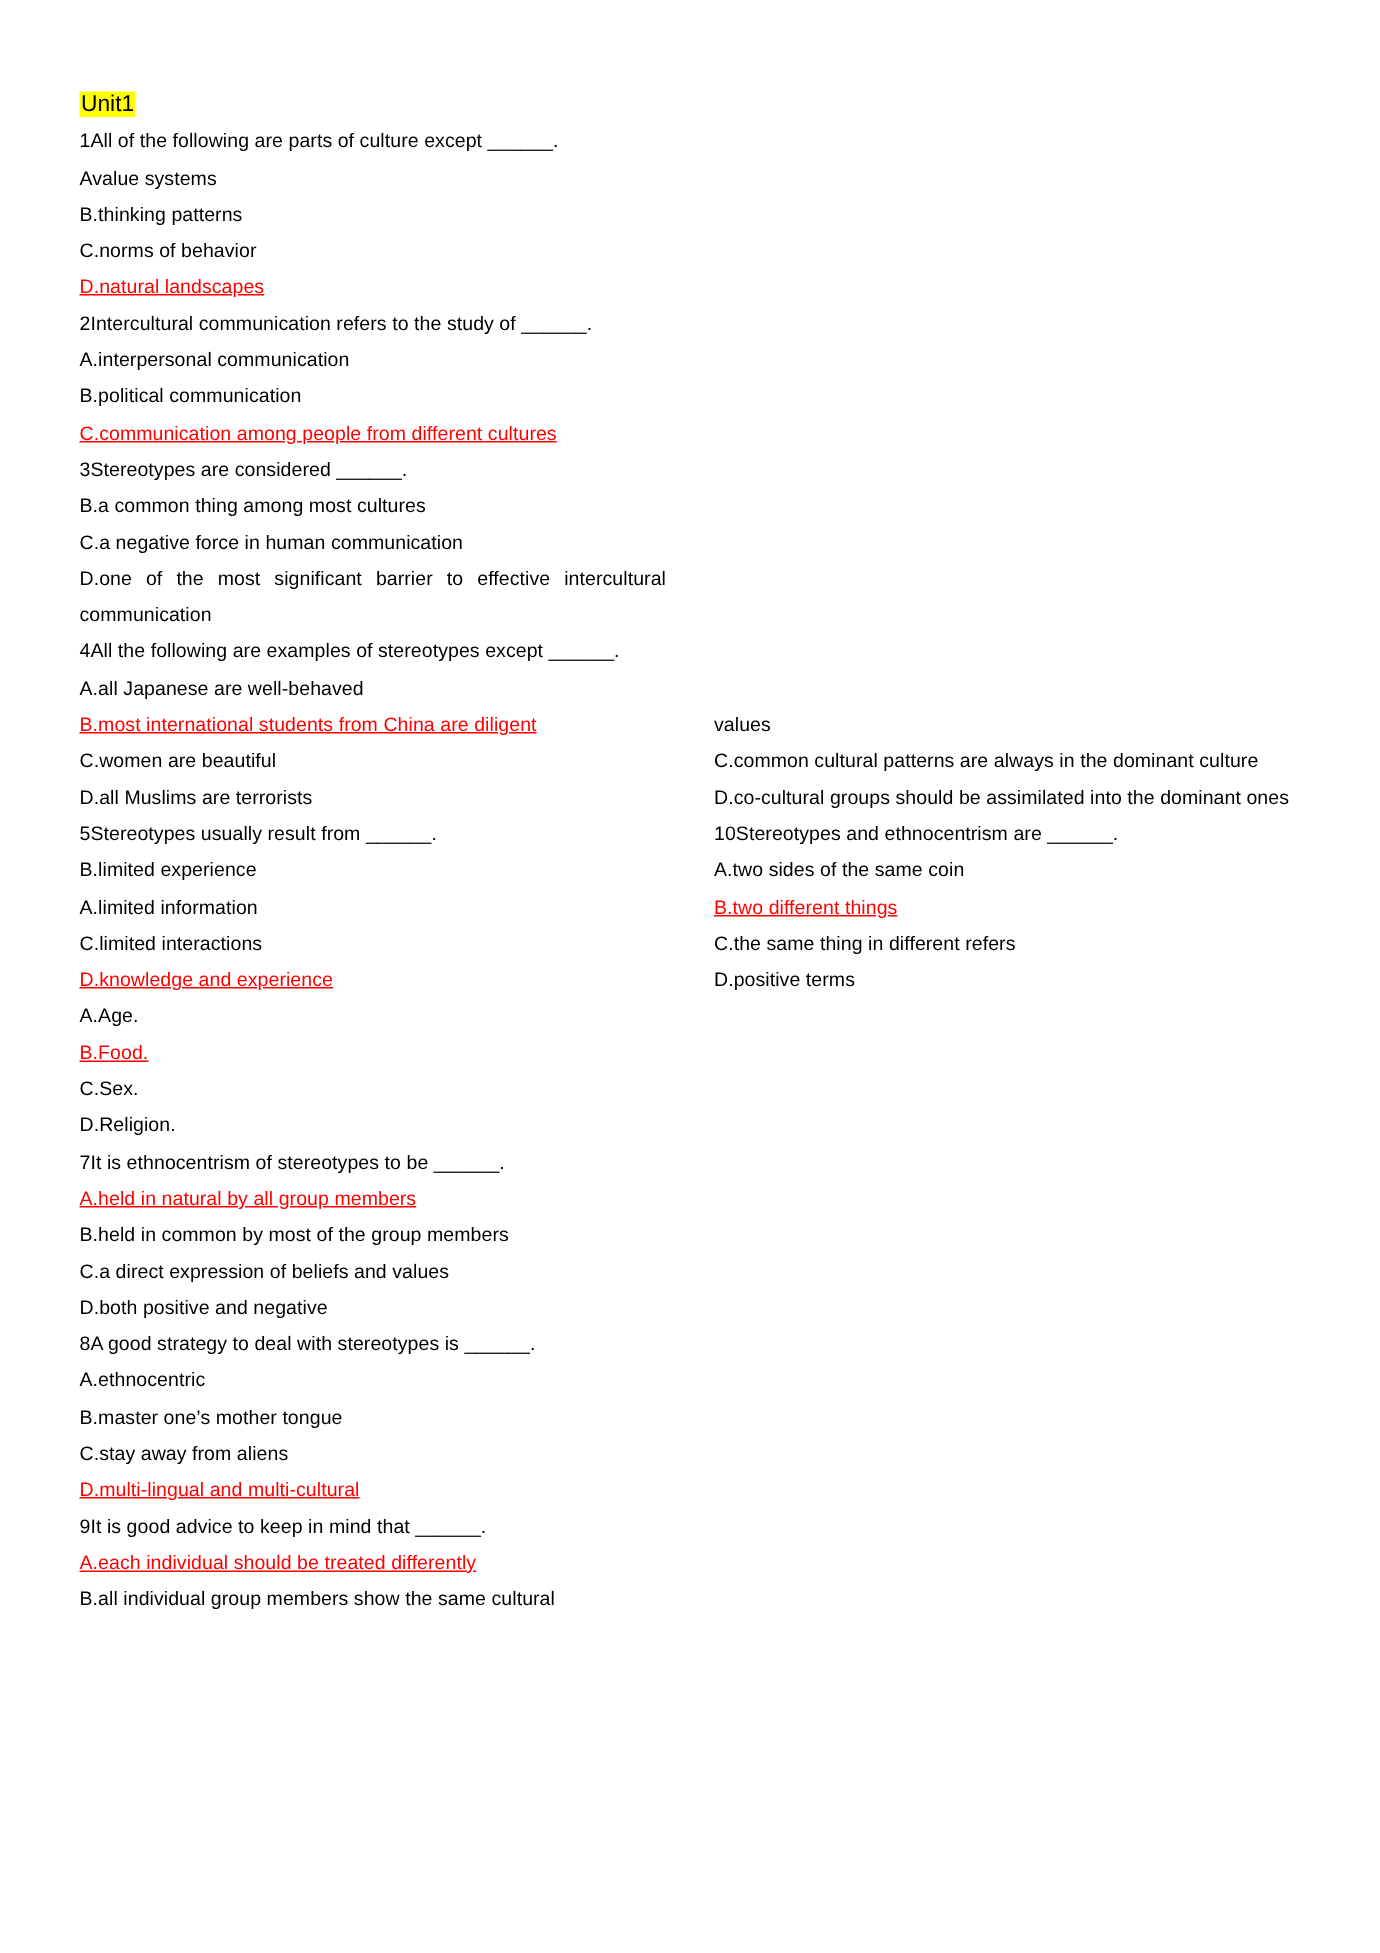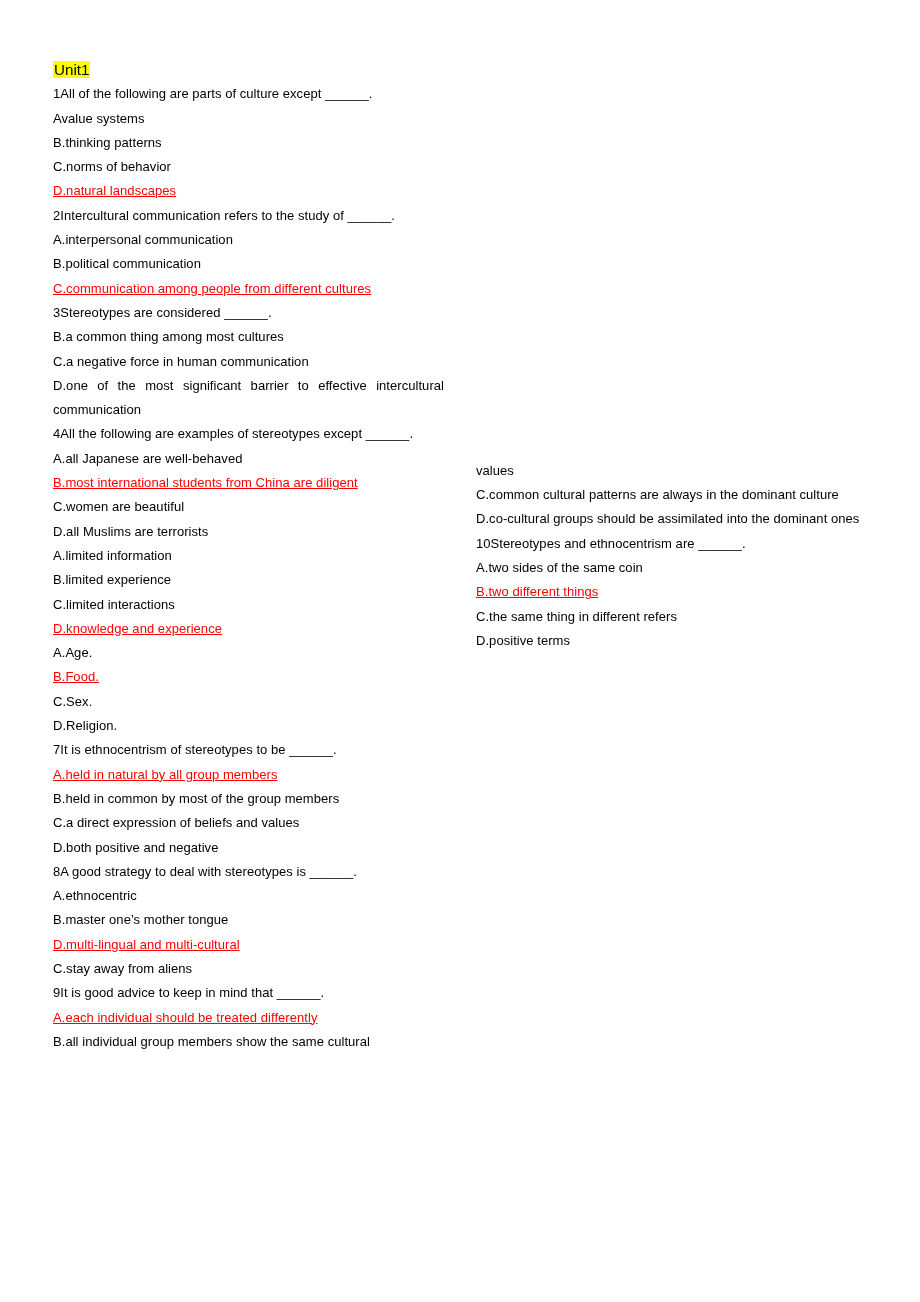--- a/index.html
+++ b/index.html
@@ -86,38 +86,39 @@
           <div class="line red">C.communication among people from different cultures</div>
           <div class="line">3Stereotypes are considered ______.</div>
           <div class="line">B.a common thing among most cultures</div>
           <div class="line">C.a negative force in human communication</div>
           <div class="line justify">D.one of the most significant barrier to effective intercultural communication</div>
           <div class="line justify">4All the following are examples of stereotypes except ______.</div>
           <div class="line">A.all Japanese are well-behaved</div>
           <div class="line red">B.most international students from China are diligent</div>
           <div class="line">C.women are beautiful</div>
           <div class="line">D.all Muslims are terrorists</div>
+          <div class="line">5Stereotypes usually result from ______.</div>
+          <div class="line">B.limited experience</div>
           <div class="line">A.limited information</div>
-          <div class="line">B.limited experience</div>
           <div class="line">C.limited interactions</div>
           <div class="line red">D.knowledge and experience</div>
           <div class="line">A.Age.</div>
           <div class="line red">B.Food.</div>
           <div class="line">C.Sex.</div>
           <div class="line">D.Religion.</div>
           <div class="line">7It is ethnocentrism of stereotypes to be ______.</div>
           <div class="line red">A.held in natural by all group members</div>
           <div class="line">B.held in common by most of the group members</div>
           <div class="line">C.a direct expression of beliefs and values</div>
           <div class="line">D.both positive and negative</div>
           <div class="line">8A good strategy to deal with stereotypes is ______.</div>
           <div class="line">A.ethnocentric</div>
           <div class="line">B.master one’s mother tongue</div>
+          <div class="line">C.stay away from aliens</div>
           <div class="line red">D.multi-lingual and multi-cultural</div>
-          <div class="line">C.stay away from aliens</div>
           <div class="line">9It is good advice to keep in mind that ______.</div>
           <div class="line red">A.each individual should be treated differently</div>
           <div class="line justify">B.all individual group members show the same cultural</div>
         </div>
     </div>
 
     <div class="column" id="right-column">
       <div id="right-lines">
           <div class="line">values</div>
           <div class="line justify">C.common cultural patterns are always in the dominant culture</div>

